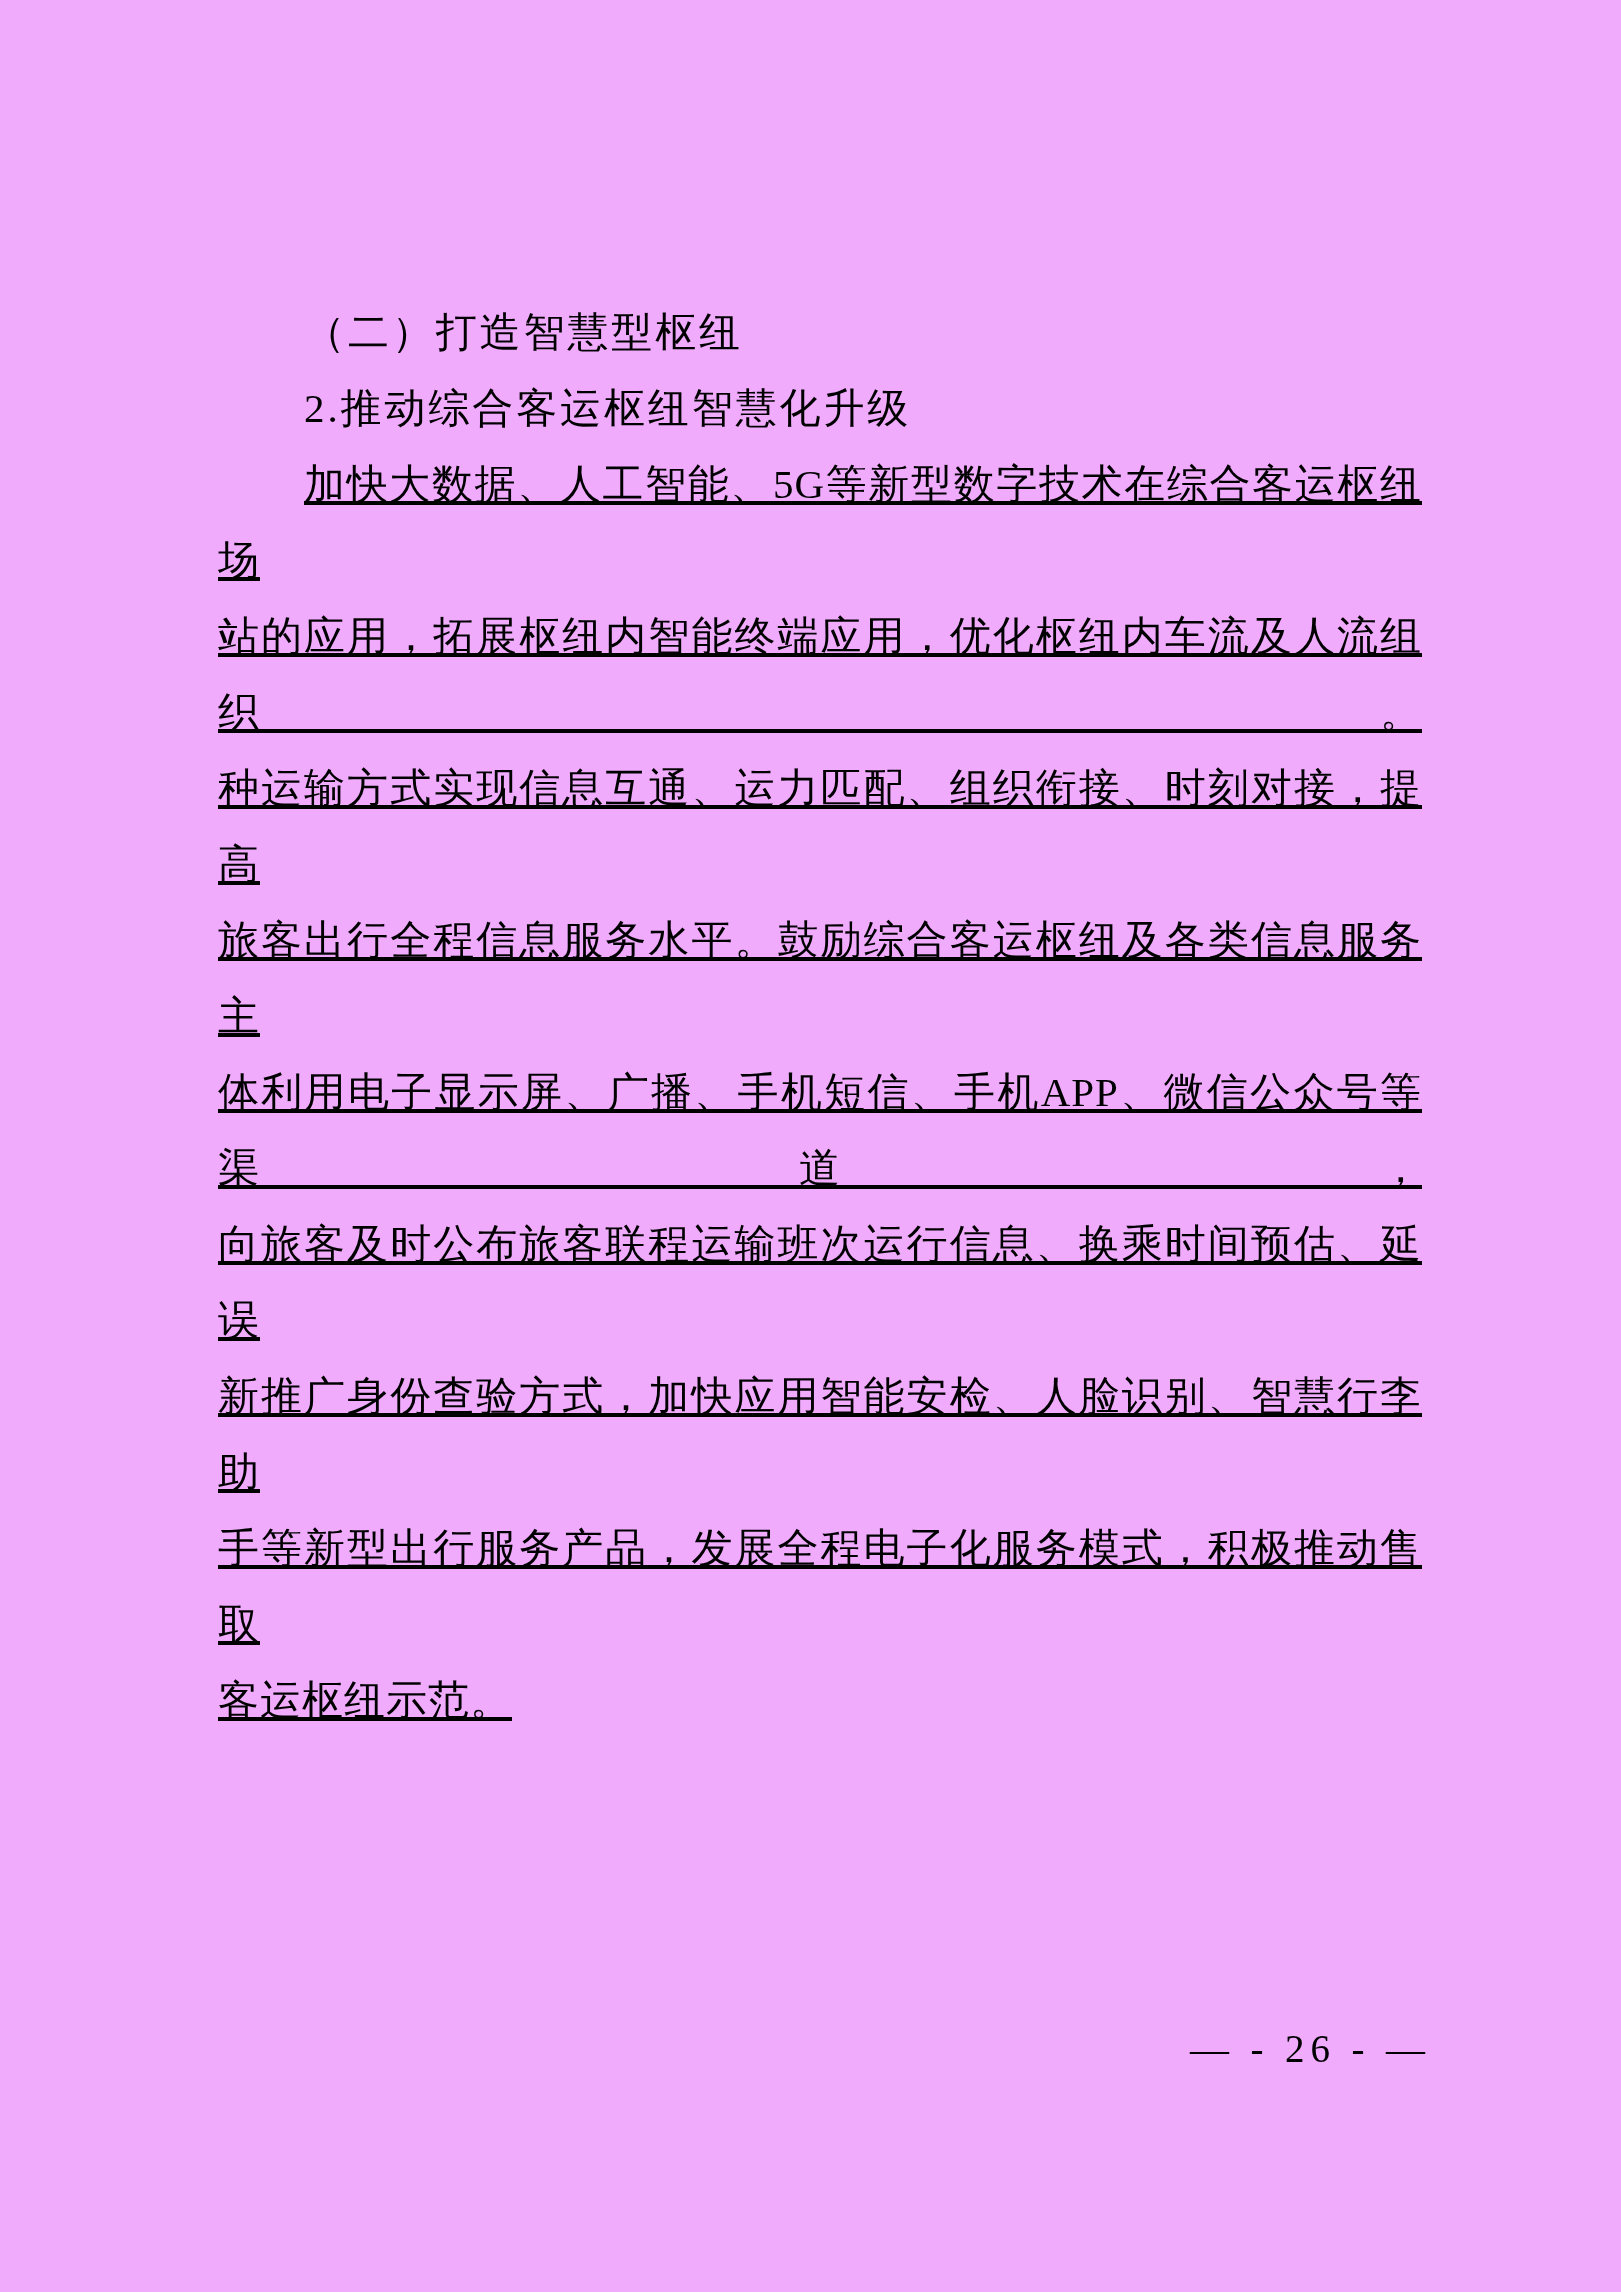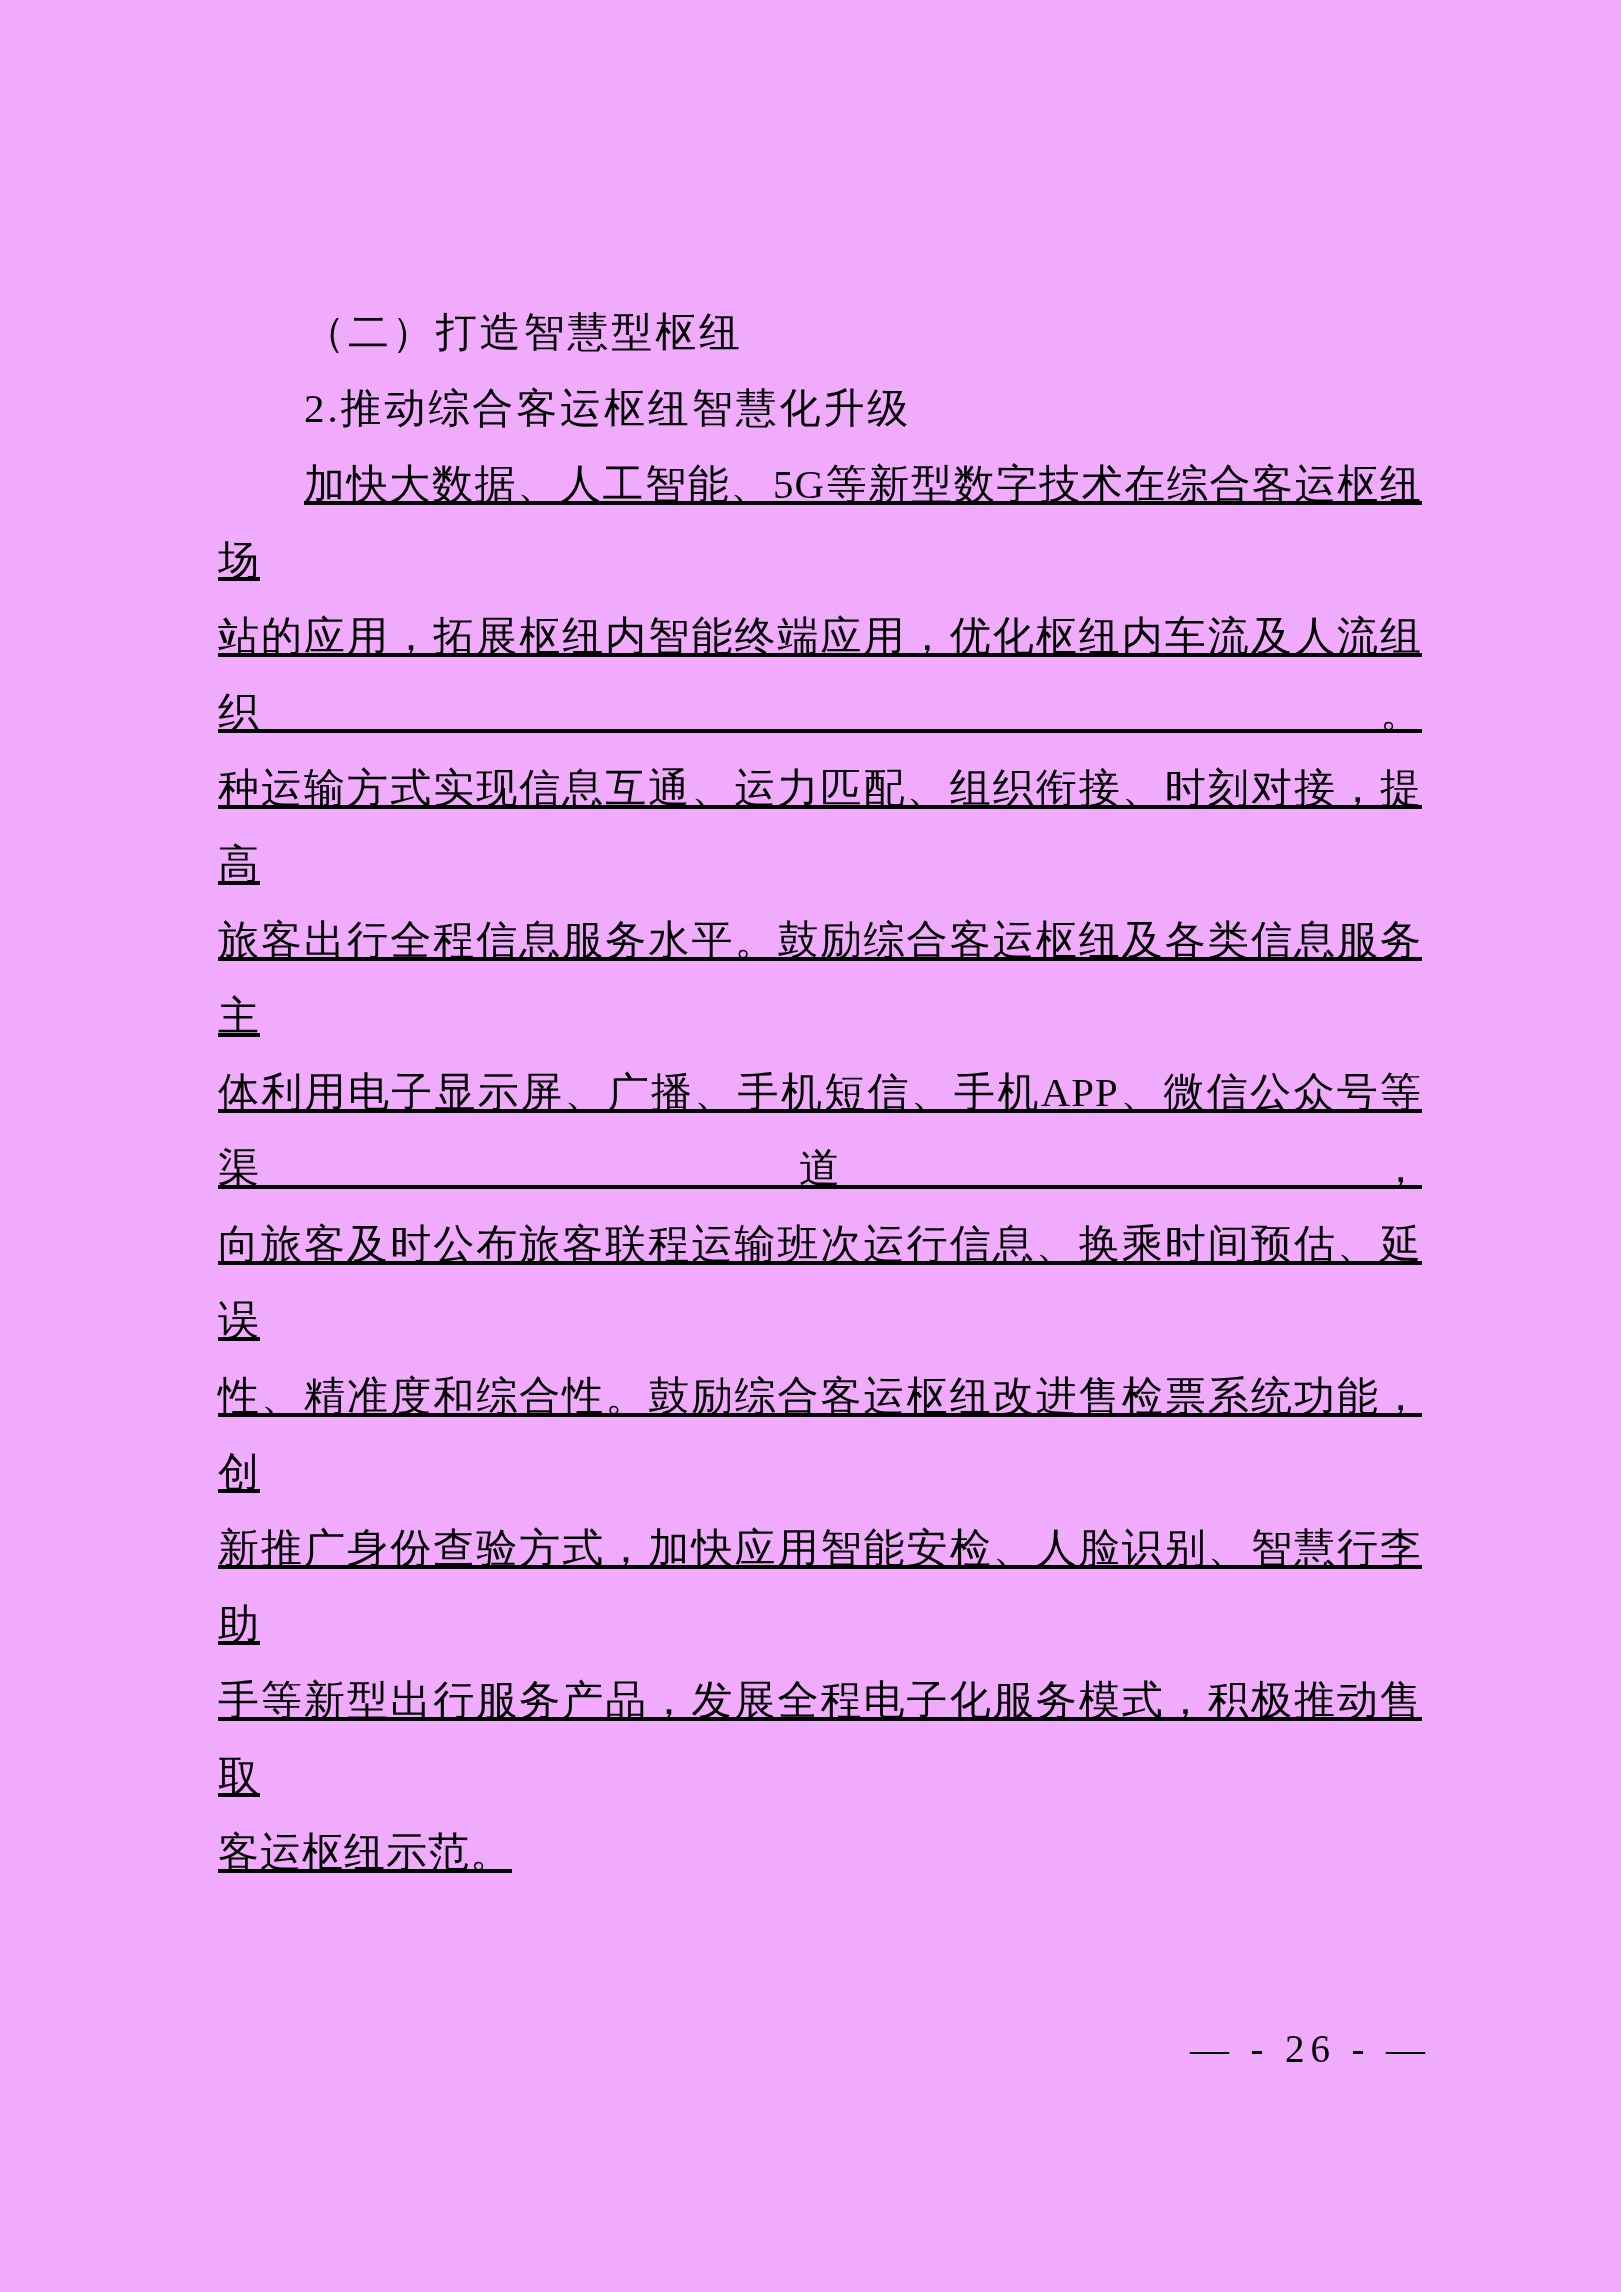--- a/index.html
+++ b/index.html
@@ -70,21 +70,20 @@
   <div class="content">
     <h2 class="heading">（二）打造智慧型枢纽</h2>
     <h3 class="subheading">2.推动综合客运枢纽智慧化升级</h3>
     <div class="para para-ends">
         <div class="line">加快大数据、人工智能、5G等新型数字技术在综合客运枢纽场</div>
         <div class="line">站的应用，拓展枢纽内智能终端应用，优化枢纽内车流及人流组织。</div>
         <div class="line">种运输方式实现信息互通、运力匹配、组织衔接、时刻对接，提高</div>
         <div class="line">旅客出行全程信息服务水平。鼓励综合客运枢纽及各类信息服务主</div>
         <div class="line">体利用电子显示屏、广播、手机短信、手机APP、微信公众号等渠道，</div>
         <div class="line">向旅客及时公布旅客联程运输班次运行信息、换乘时间预估、延误</div>
-        <div class="line">性、精准度和综合性。鼓励综合客运枢纽改进售检票系统功能，创</div>
         <div class="line">新推广身份查验方式，加快应用智能安检、人脸识别、智慧行李助</div>
         <div class="line">手等新型出行服务产品，发展全程电子化服务模式，积极推动售取</div>
         <div class="line last-line">客运枢纽示范。</div>
       </div>
 
   </div>
   <div class="footer">— - 26 - —</div>
 </div>
 
 

